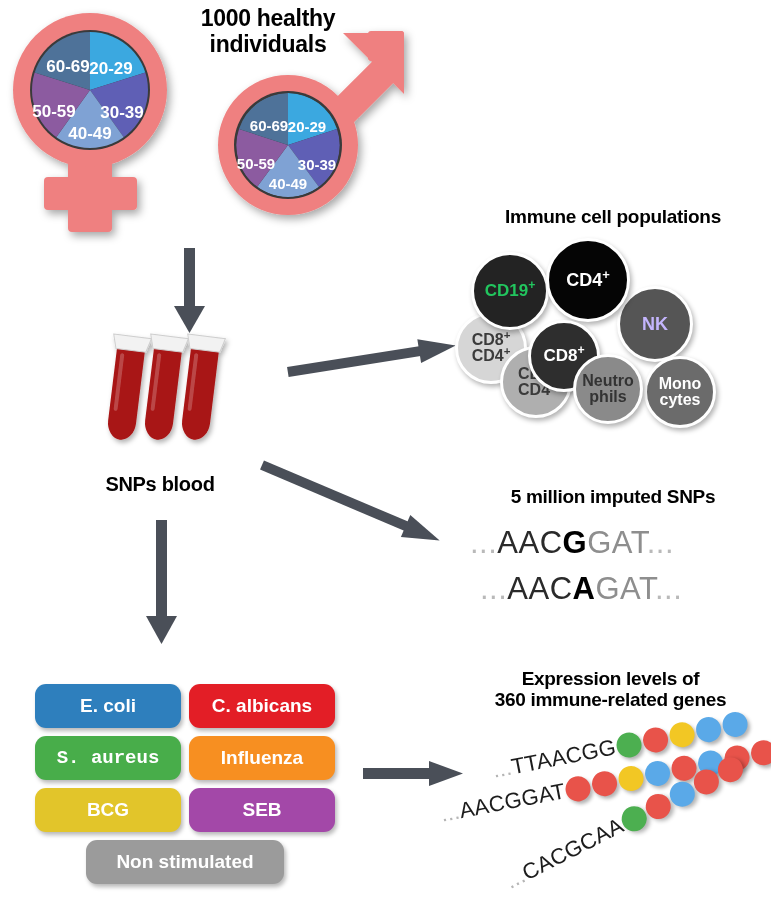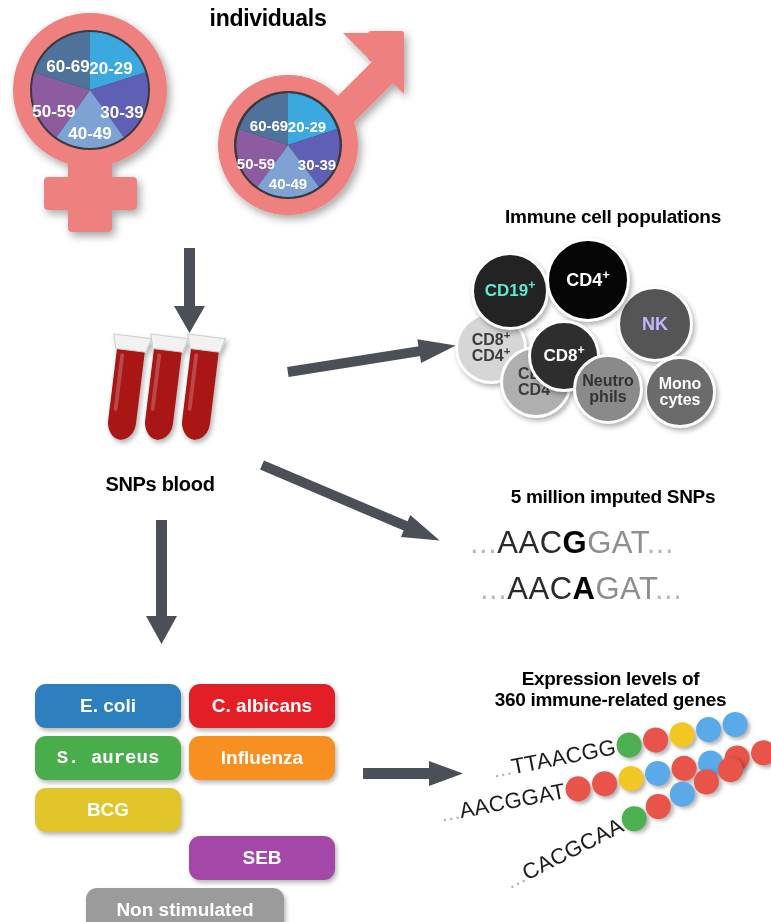--- a/index.html
+++ b/index.html
@@ -127,20 +127,21 @@
     width: 25px; height: 25px;
     border-radius: 50%;
     margin-right: 2px;
     box-shadow: 2px 3px 4px rgba(0,0,0,0.30);
   }
 </style>
 </head>
 <body>
 
 <div class="abs heading" id="title-individuals">
+  <div>1000 healthy</div>
   <div>individuals</div>
 </div>
 
 <div class="abs heading" id="title-immune">Immune cell populations</div>
 <div class="abs heading" id="title-snps">5 million imputed SNPs</div>
 
 <div class="abs heading" id="title-expression">
   <div>Expression levels of</div>
   <div>360 immune-related genes</div>
 </div>
@@ -261,21 +262,21 @@
 <div class="abs" id="immune-cells">
 
   <div class="cell-circle" style="left:0px; top:76px; width:72px; height:72px; background:#D6D6D6; color:#3b3b3b; font-size:16px;">
     <span>CD8<sup>+</sup><br>CD4<sup>+</sup></span>
   </div>
 
   <div class="cell-circle" style="left:45px; top:110px; width:72px; height:72px; background:#AFAFAF; color:#3b3b3b; font-size:16px;">
     <span>CD8<sup>-</sup><br>CD4<sup>-</sup></span>
   </div>
 
-  <div class="cell-circle" style="left:16px; top:16px; width:78px; height:78px; background:#232323; color:#5eead4; font-size:17px;">
+  <div class="cell-circle" style="left:16px; top:16px; width:78px; height:78px; background:#232323; color:#22c55e; font-size:17px;">
     <span>CD19<sup>+</sup></span>
   </div>
 
   <div class="cell-circle" style="left:162px; top:50px; width:76px; height:76px; background:#555555; color:#c4b5fd; font-size:18px;">
     <span>NK</span>
   </div>
 
   <div class="cell-circle" style="left:91px; top:2px; width:84px; height:84px; background:#050505; color:#ffffff; font-size:18px;">
     <span>CD4<sup>+</sup></span>
   </div>
@@ -311,21 +312,21 @@
   <div class="stim-row">
     <div class="stim-box" style="background:#2E7FBD;">E. coli</div>
     <div class="stim-box" style="background:#E31E26;">C. albicans</div>
   </div>
   <div class="stim-row">
     <div class="stim-box" style="background:#48AD4A;font-family:Liberation Mono, monospace;">S. aureus</div>
     <div class="stim-box" style="background:#F78F21;">Influenza</div>
   </div>
   <div class="stim-row">
     <div class="stim-box" style="background:#E2C52A;">BCG</div>
-    <div class="stim-box" style="background:#A348A8;margin-top:48px;">SEB</div>
+    <div class="stim-box" style="background:#A348A8;">SEB</div>
   </div>
   <div class="stim-row stim-row-center">
     <div class="stim-box stim-box-wide" style="background:#9B9B9B;">Non stimulated</div>
   </div>
 </div>
 
 <svg class="arrow-svg" style="left:363px; top:755px;" width="105" height="40">
   <rect x="0" y="13" width="72" height="11" fill="#4A4F58"></rect>
   <path d="M66,6 L100,18.5 L66,31 Z" fill="#4A4F58"></path>
 </svg>

